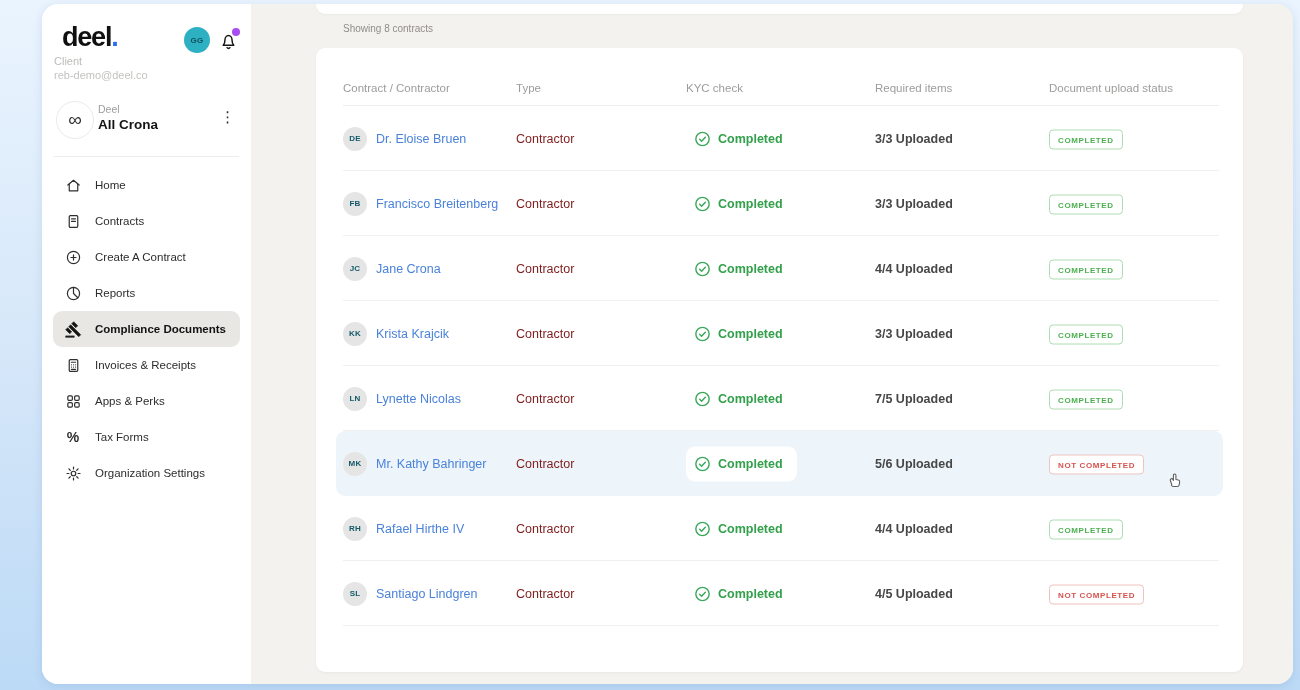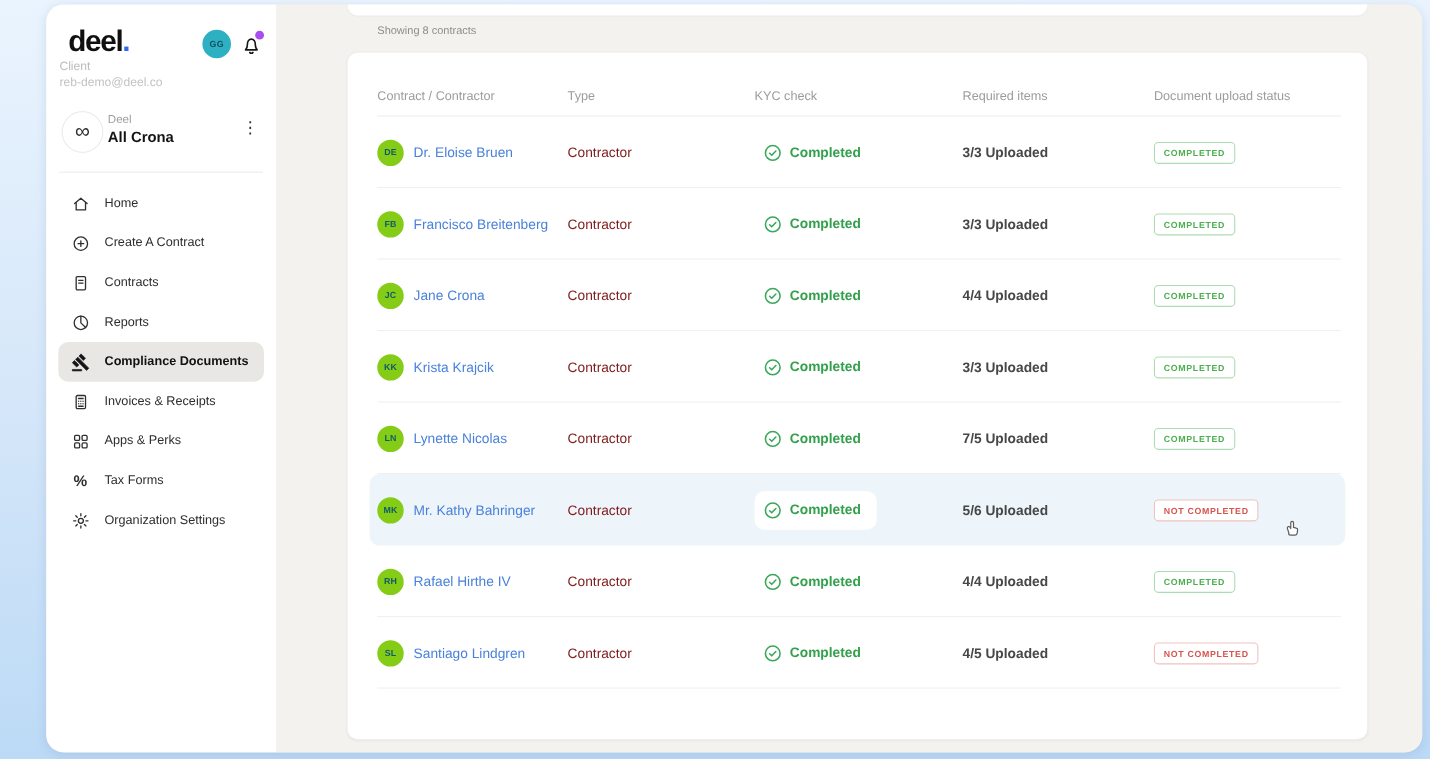--- a/index.html
+++ b/index.html
@@ -60,21 +60,21 @@
   .trow { position:relative; height:65px; margin:0 20px; border-radius:9px; }
   .trow::after { content:""; position:absolute; left:7px; right:4px; bottom:0; height:1px; background:#f2f0ee; }
   .trow.hl { background:#edf5fa; }
   .trow.hl::after { display:none; }
   .cell { position:absolute; top:50%; transform:translateY(-50%); white-space:nowrap; }
   .c1 { left:7px; display:flex; align-items:center; gap:9px; }
   .c2 { left:180px; font-size:12.5px; color:#7f1d1d; }
   .c3 { left:350px; }
   .c4 { left:539px; font-size:12.5px; color:#474747; font-weight:700; }
   .c5 { left:713px; }
-  .avatar { width:24px; height:24px; border-radius:50%; background:#84cc16; color:#125a69;
+  .avatar { width:24px; height:24px; border-radius:50%; background:#e5e5e5; color:#125a69;
     font-size:8px; font-weight:700; display:flex; align-items:center; justify-content:center;
     letter-spacing:.2px; flex:0 0 24px; }
   .name { font-size:12.5px; font-weight:500; color:#4a82da; text-decoration:none; cursor:pointer; }
   .kyc-inner { display:inline-flex; align-items:center; gap:7px; padding:9px 14px 9px 8px; border-radius:9px; }
   .trow.hl .kyc-inner { background:#fff; }
   .kyc-text { font-size:12.5px; font-weight:700; color:#33a04c; }
   .badge { display:inline-block; font-size:8px; font-weight:700; letter-spacing:.6px;
     padding:5px 8px 4px; border-radius:4px; border:1px solid; background:#fff; }
   .badge.ok  { color:#4caf50; border-color:#aedcb2; }
   .badge.bad { color:#d6534e; border-color:#eec3c0; }
@@ -121,35 +121,35 @@
               <path d="M4 11.3 12 4.6l8 6.7"></path>
               <path d="M6 10.2v9.3h12v-9.3"></path>
             </svg>
           </span>
     <span class="lbl">Home</span>
   </div>
 
   <div class="side-item">
     <span class="ic">
             <svg width="17" height="17" viewBox="0 0 24 24" fill="none" stroke-width="1.7" stroke-linecap="round" stroke-linejoin="round">
+              <rect x="6" y="3.6" width="12" height="16.8" rx="1.6"></rect>
+              <path d="M9.2 8.2h5.6M9.2 11.8h5.6"></path>
+            </svg>
+          </span>
+    <span class="lbl">Contracts</span>
+  </div>
+
+  <div class="side-item">
+    <span class="ic">
+            <svg width="17" height="17" viewBox="0 0 24 24" fill="none" stroke-width="1.7" stroke-linecap="round" stroke-linejoin="round">
               <circle cx="12" cy="12" r="8.6"></circle>
               <path d="M12 8.4v7.2M8.4 12h7.2"></path>
             </svg>
           </span>
     <span class="lbl">Create A Contract</span>
-  </div>
-
-  <div class="side-item">
-    <span class="ic">
-            <svg width="17" height="17" viewBox="0 0 24 24" fill="none" stroke-width="1.7" stroke-linecap="round" stroke-linejoin="round">
-              <rect x="6" y="3.6" width="12" height="16.8" rx="1.6"></rect>
-              <path d="M9.2 8.2h5.6M9.2 11.8h5.6"></path>
-            </svg>
-          </span>
-    <span class="lbl">Contracts</span>
   </div>
 
   <div class="side-item">
     <span class="ic">
             <svg width="17" height="17" viewBox="0 0 24 24" fill="none" stroke-width="1.7" stroke-linecap="round" stroke-linejoin="round">
               <circle cx="12" cy="12" r="8.6"></circle>
               <path d="M12 3.4V12l6.1 6"></path>
             </svg>
           </span>
     <span class="lbl">Reports</span>

